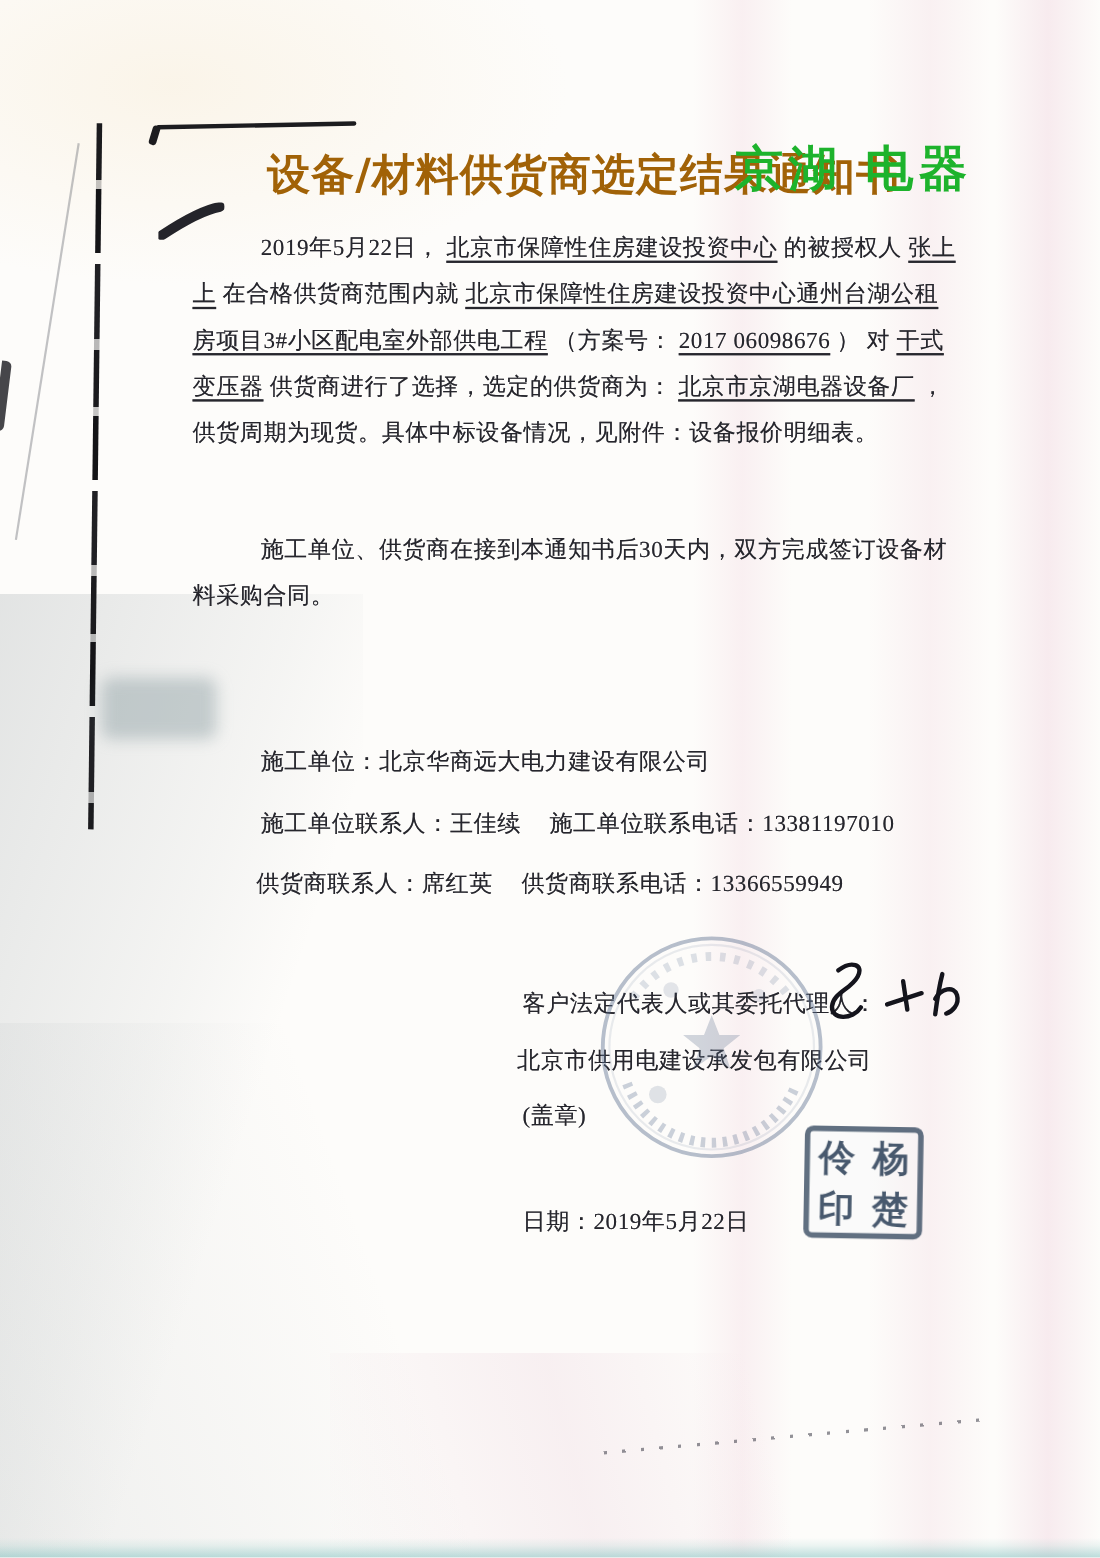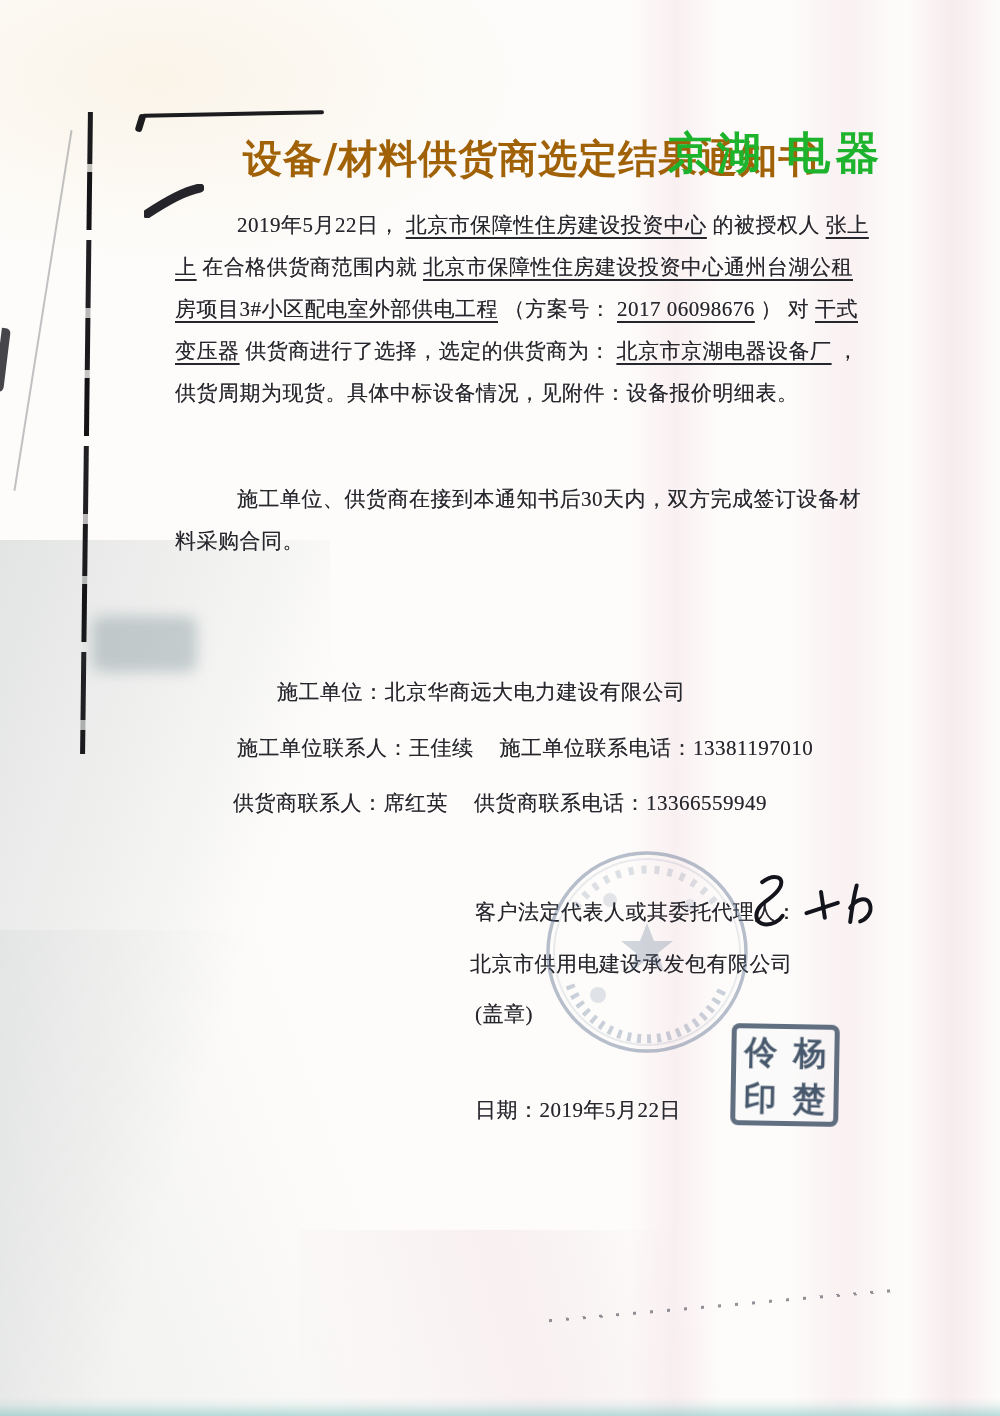--- a/index.html
+++ b/index.html
@@ -124,21 +124,21 @@
   <div class="doc-title">设备/材料供货商选定结果通知书</div>
   <div class="watermark">京湖 电器</div>
 
   <p class="para indent" style="top:204px;">
     <span>2019年5月22日， </span><span class="u">北京市保障性住房建设投资中心</span><span> 的被授权人 </span><span class="u">张上上</span><span> 在合格供货商范围内就 </span><span class="u">北京市保障性住房建设投资中心通州台湖公租房项目3#小区配电室外部供电工程</span><span> （方案号： </span><span class="u">2017 06098676</span><span> ） 对 </span><span class="u">干式变压器</span><span> 供货商进行了选择，选定的供货商为： </span><span class="u">北京市京湖电器设备厂</span><span> ，供货周期为现货。具体中标设备情况，见附件：设备报价明细表。</span>
   </p>
 
   <p class="para indent" style="top:478px;">施工单位、供货商在接到本通知书后30天内，双方完成签订设备材料采购合同。</p>
 
 
-  <div class="pline" style="left:237px;top:678px;margin-left:40px;">
+  <div class="pline" style="left:237px;top:678px;">
     <span>施工单位：</span><span>北京华商远大电力建设有限公司</span>
   </div>
 
   <div class="pline" style="left:237px;top:734px;">
     <span>施工单位联系人：</span><span>王佳续</span><span class="gap2">施工单位联系电话：</span><span>13381197010</span>
   </div>
 
   <div class="pline" style="left:233px;top:789px;">
     <span>供货商联系人：</span><span>席红英</span><span class="gap2">供货商联系电话：</span><span>13366559949</span>
   </div>

